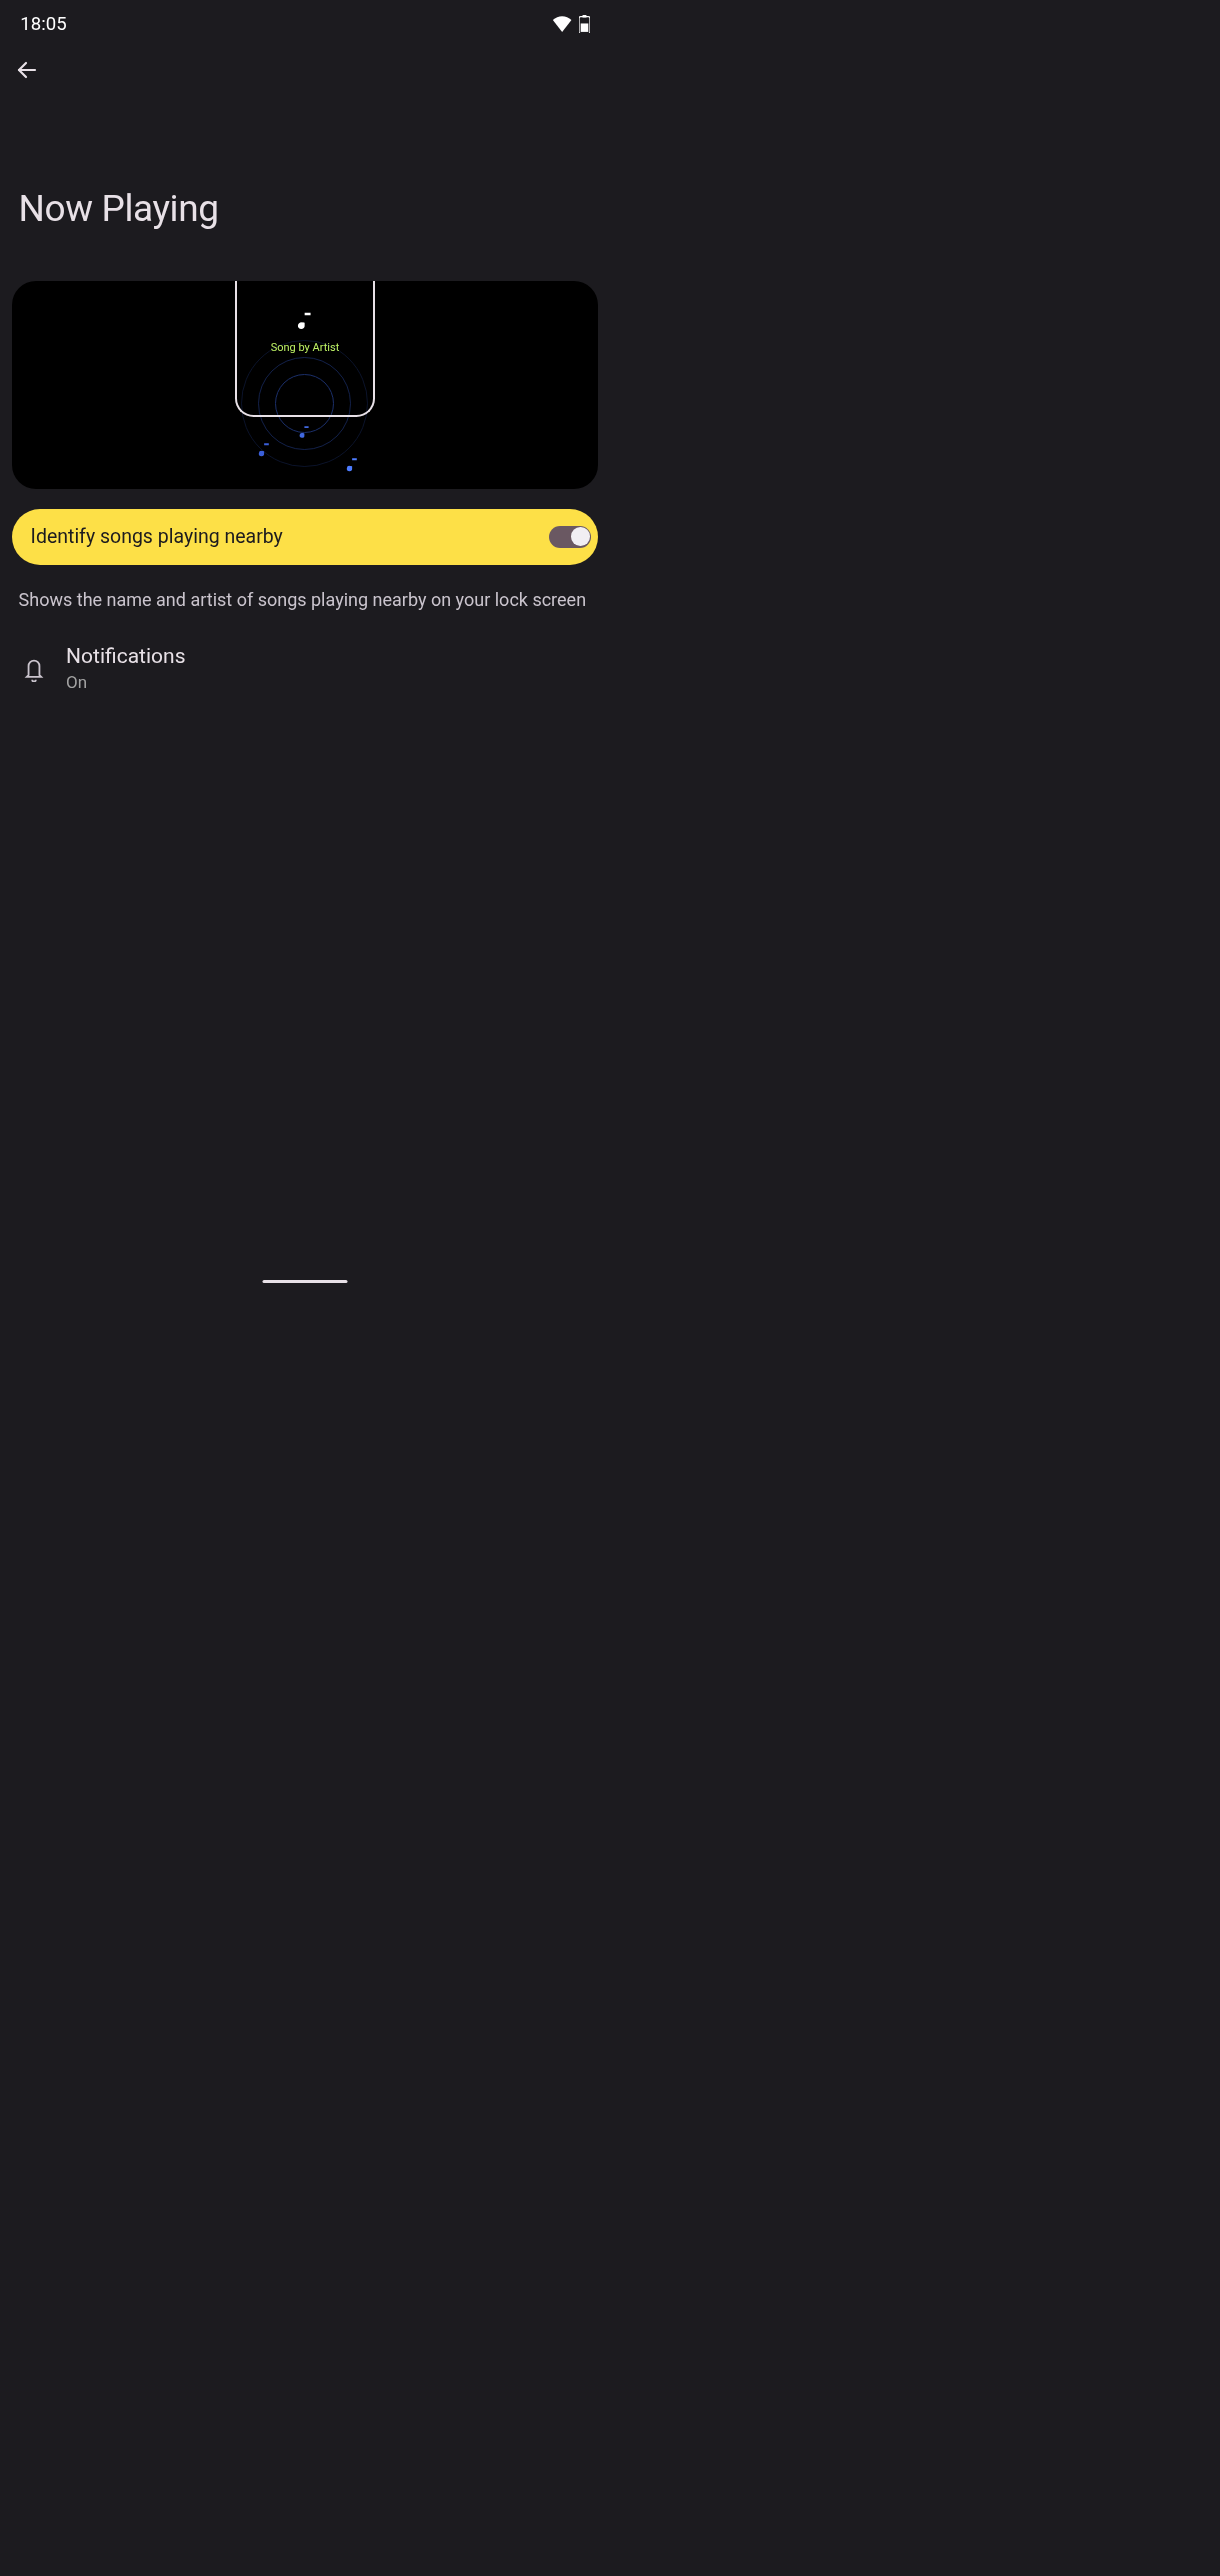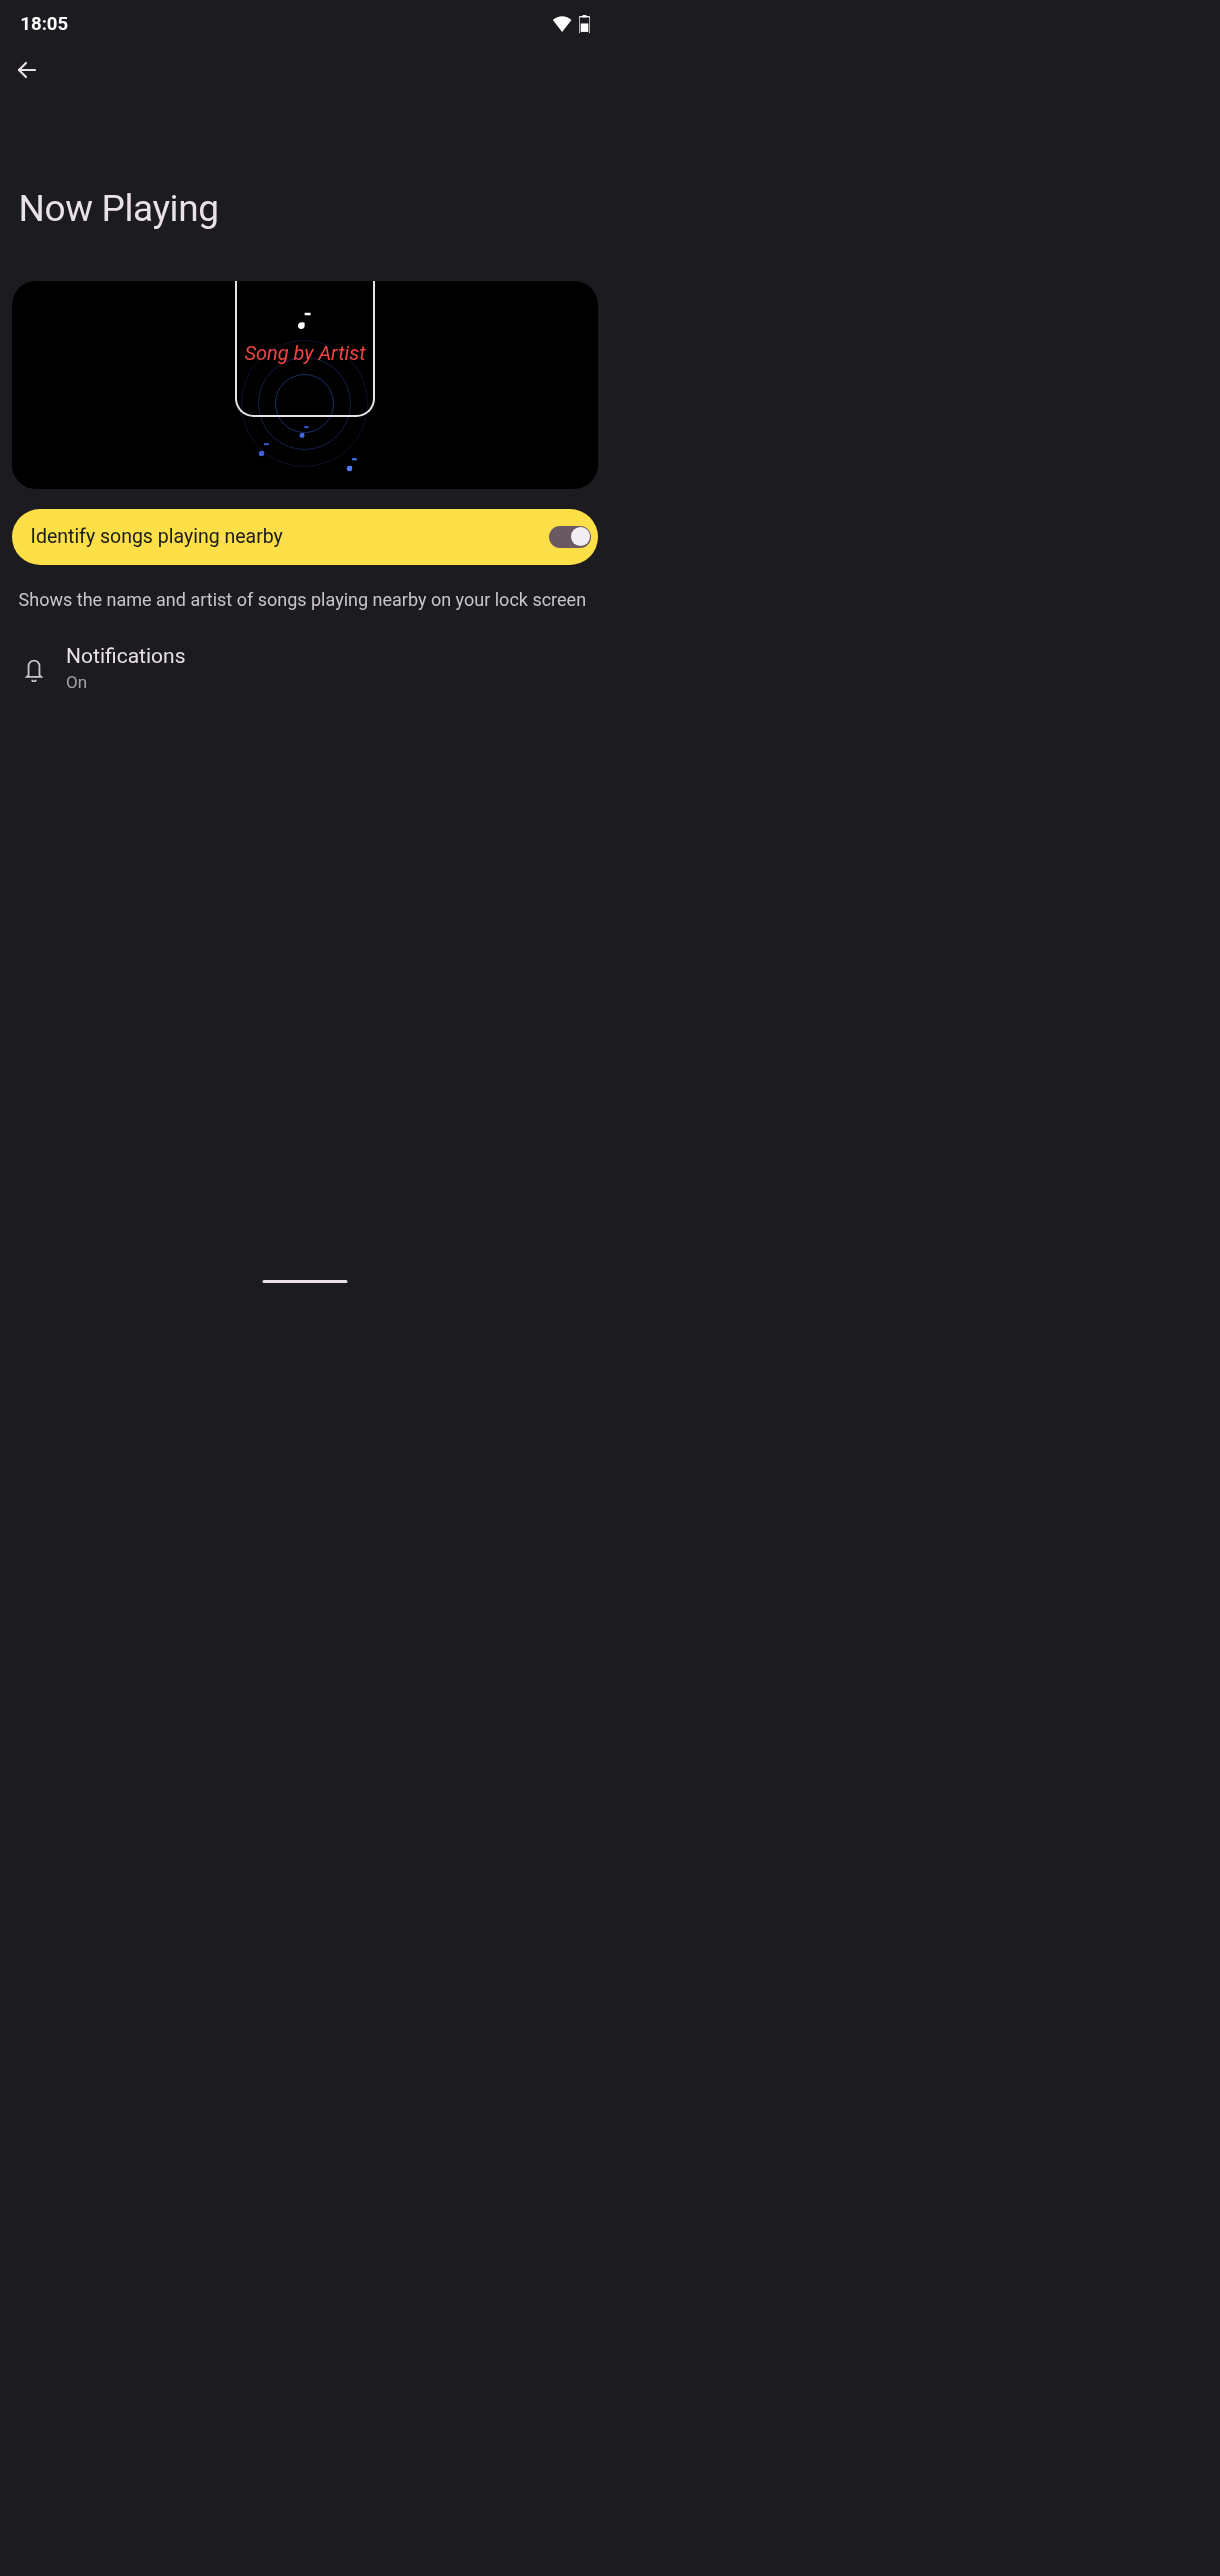--- a/index.html
+++ b/index.html
@@ -14,21 +14,21 @@
   .screen { width: 100%; height: 100%; position: relative; }
 
   
   .status-bar {
     display: flex;
     justify-content: space-between;
     align-items: center;
     padding: 6.8px 20.3px 0 20.3px;
     height: 41px;
     font-size: 18.6px;
-    font-weight: 700;
+    font-weight: 400;
     color: #ffffff;
   }
   .status-right { display: flex; align-items: center; gap: 6.8px; }
   .status-right svg { display: block; }
 
   
   .toolbar {
     padding: 17px 15.3px 8.5px 15.3px;
   }
 
@@ -64,23 +64,22 @@
   }
   .phone-content {
     position: absolute;
     top: 30.5px;
     width: 100%;
     display: flex;
     flex-direction: column;
     align-items: center;
   }
   .song-label {
-    color: #ef4444;
-    font-style: italic;
-    font-size: 20px;
+    color: #bef264;
+    font-size: 11px;
     margin-top: 6.8px;
   }
   .pulse-rings {
     position: absolute;
     left: 50%;
     top: 123px;
     transform: translateX(-50%);
   }
   .pulse-rings div {
     position: absolute;

